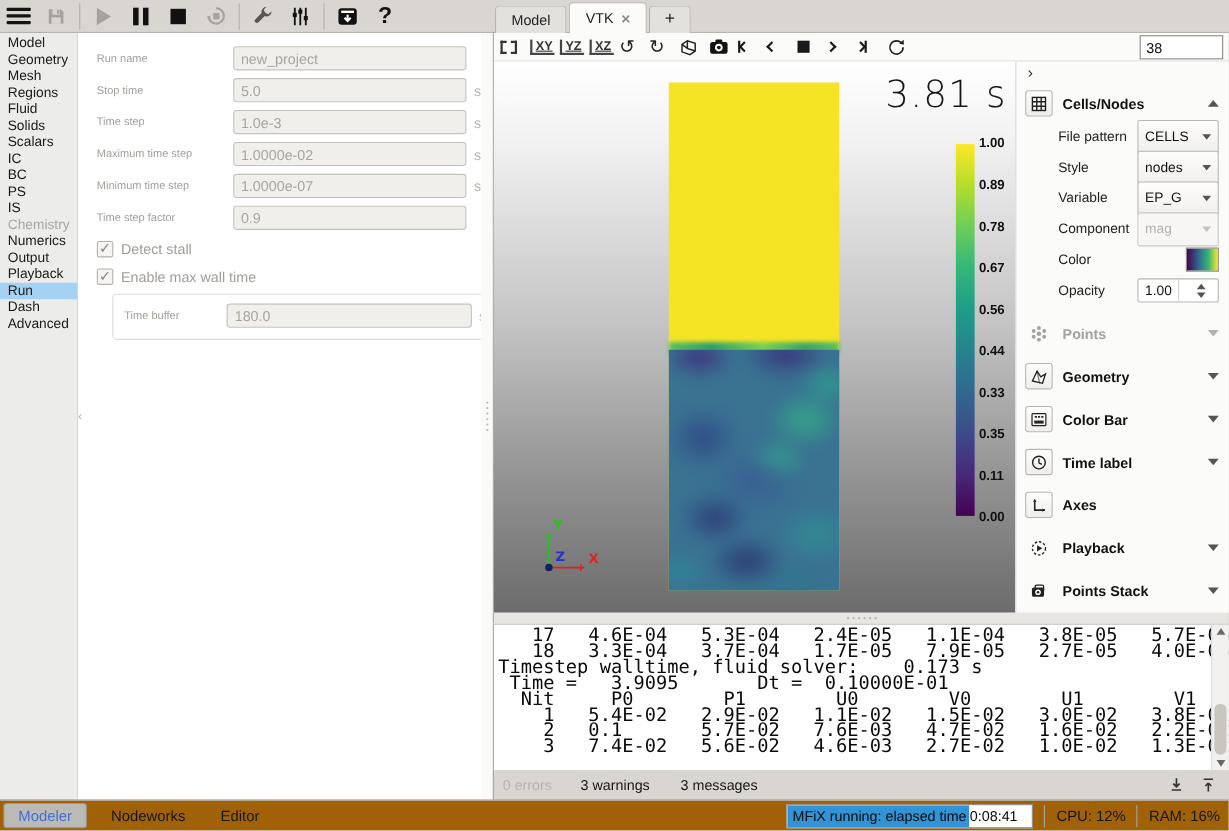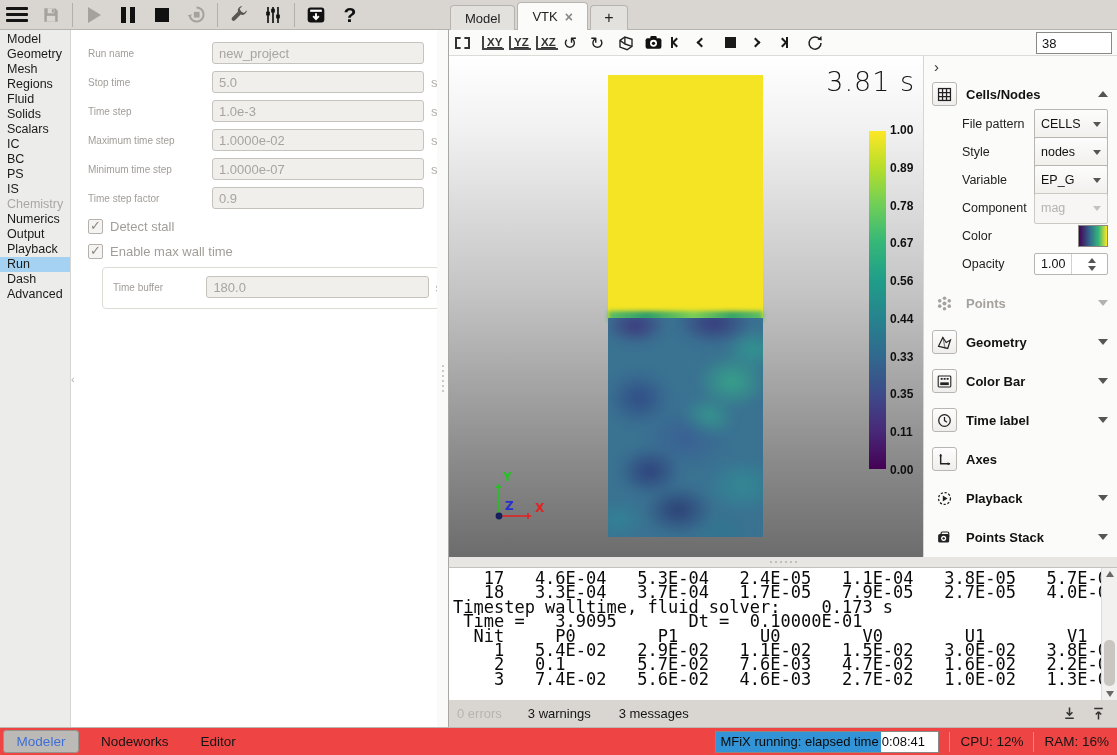--- a/index.html
+++ b/index.html
@@ -61,21 +61,21 @@
   .chv { width:7px; height:7px; border-left:2px solid #1a1a1a; border-bottom:2px solid #1a1a1a; }
   .chv.l { transform:rotate(45deg); }
   .chv.r { transform:rotate(225deg); }
   .vbar { width:2px; height:11px; background:#1a1a1a; }
   .sq { width:11px; height:11px; background:#1a1a1a; }
   .frame-input { position:absolute; right:5px; top:2px; width:76px; height:22px; border:1px solid #8a8884; background:#fff; padding:0 5px; font-size:13px; font-family:inherit; color:#111; }
 
   
   .render { position:absolute; left:0; top:26px; width:474px; height:501px; overflow:hidden; cursor:default;
             background:linear-gradient(180deg,#ffffff 0%,#f2f2f2 14%,#c3c3c3 48%,#8f8f8f 78%,#6c6c6c 100%); }
-  .time-label { position:absolute; top:10px; right:8px; font-family:"DejaVu Sans",sans-serif; font-size:27px; font-weight:300; letter-spacing:1px; color:#161616; }
+  .time-label { position:absolute; top:10px; right:8px; font-family:"DejaVu Sans",sans-serif; font-size:34px; font-weight:300; letter-spacing:1px; color:#161616; }
   .sim-column { position:absolute; left:159px; top:19px; width:155px; height:462px; background:#f4e424; }
   .sim-lower { position:absolute; left:0; right:0; top:52.7%; bottom:0; background:#3a7292; overflow:hidden; }
   .sim-blobs { position:absolute; inset:-12px;
     background:
       radial-gradient(45px 28px at 22% 8%, rgba(62,48,122,.9), transparent 70%),
       radial-gradient(55px 32px at 66% 7%, rgba(56,42,118,.8), transparent 70%),
       radial-gradient(42px 30px at 88% 18%, rgba(47,157,143,.85), transparent 70%),
       radial-gradient(52px 40px at 76% 31%, rgba(52,175,135,.8), transparent 70%),
       radial-gradient(46px 40px at 24% 38%, rgba(45,60,130,.7), transparent 70%),
       radial-gradient(60px 45px at 50% 54%, rgba(58,80,150,.55), transparent 70%),
@@ -133,21 +133,21 @@
   .cscroll .thumb { position:absolute; bottom:14px; left:2px; width:11px; height:46px; background:#c9c6c2; border-radius:5px; }
 
   
   .cstatus { position:absolute; left:448px; top:700px; width:669px; height:27px; background:#d9d6d2; border-left:1px solid #a9a7a4; display:flex; align-items:center; }
   .cstatus .err { color:#b7b4b0; margin-left:8px; }
   .cstatus .wrn { color:#151515; margin-left:26px; }
   .cstatus .msg { color:#151515; margin-left:28px; }
   .cstatus .ico { margin-left:auto; display:flex; gap:12px; padding-right:10px; }
 
   
-  .bottombar { position:absolute; left:0; top:727px; width:1117px; height:28px; background:#ef4444; border-top:1px solid #bbb8b4; display:flex; align-items:center;justify-content:flex-end; }
+  .bottombar { position:absolute; left:0; top:727px; width:1117px; height:28px; background:#a16207; border-top:1px solid #bbb8b4; display:flex; align-items:center;justify-content:flex-end; }
   .mode-btn { margin-left:3px; width:76px; height:23px; background:#bcbab7; border:1px solid #97948f; border-radius:3px; display:flex; align-items:center; justify-content:center; color:#3f6fd6; font-size:13.5px; }
   .mode-lbl { margin-left:22px; color:#151515; font-size:13.5px; }
   .progress { margin-left:auto; width:224px; height:22px; border:1px solid #8a8884; background:#fff; display:flex; align-items:center; overflow:hidden; }
   .progress .chunk { height:100%; background:#3294d6; display:flex; align-items:center; padding:0 2px 0 4px; color:#0a0a0a; white-space:nowrap; font-size:13px; }
   .progress .rest { padding-left:1px; color:#0a0a0a; font-size:13px; }
   .bsep { width:1px; height:20px; background:#a9a6a2; margin:0 10px; }
   .stat { color:#151515; font-size:13.5px; }
   .stat:last-child { margin-right:8px; }
 </style>
 </head>

